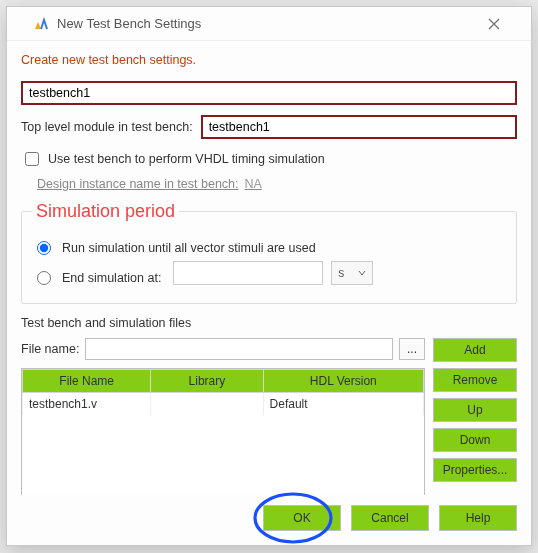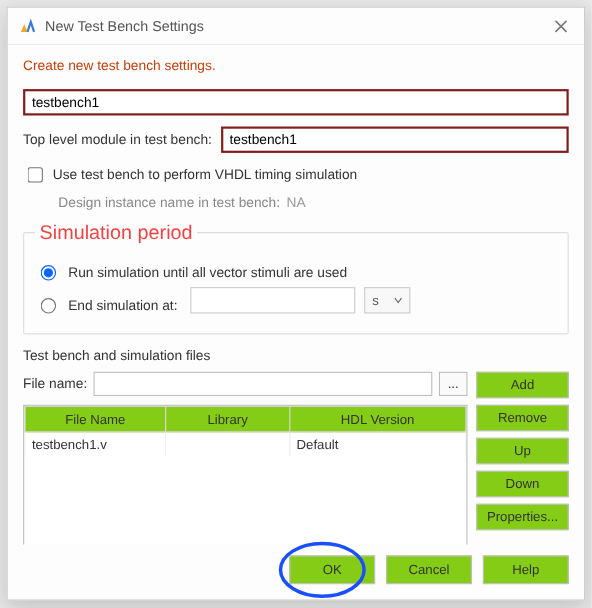--- a/index.html
+++ b/index.html
@@ -4,36 +4,36 @@
 <style>
   * { box-sizing: border-box; font-family: -apple-system, BlinkMacSystemFont, "Segoe UI", Arial, sans-serif; }
   body { margin: 0; background: #e8e8e8; width: 538px; height: 553px; position: relative; overflow: hidden; }
   .dialog {
     position: absolute; left: 6px; top: 6px; width: 526px; height: 540px;
     background: #fdfdfd; border: 1px solid #c8c8c8;
     box-shadow: 0 6px 20px rgba(0,0,0,0.18);
     display: flex; flex-direction: column;
   }
   .titlebar {
-    height: 34px; display: flex; align-items: center; padding: 0 10px;
+    height: 34px; display: flex; align-items: center; padding: 0 26px;
     border-bottom: 1px solid #eee;
   }
   .titlebar .icon { width: 16px; height: 16px; margin-right: 8px; }
   .titlebar .title { font-size: 13px; color: #555; flex: 1; }
   .titlebar .close { width: 22px; height: 22px; display:flex; align-items:center; justify-content:center; color:#777; cursor:pointer; }
   .content { padding: 12px 14px 10px 14px; font-size: 12.5px; color: #333; flex:1; overflow:hidden; }
   .desc { margin-bottom: 14px; color:#c2410c; }
   .row { display:flex; align-items:center; margin-bottom: 10px; gap:8px; }
   .row label { white-space: nowrap; }
   input[type="text"].fld {
     flex:1; height: 24px; border:2px solid #7f1d1d; padding: 2px 6px; font-size:12.5px; background:#fff;
   }
   .chk-row { display:flex; align-items:center; gap:6px; margin: 4px 0 8px 0; }
   input[type="checkbox"] { width:14px; height:14px; }
-  .indent { margin-left: 32px; color:#888; display:flex; align-items:center; gap:6px; margin-bottom: 10px; }
+  .indent { margin-left: 16px; color:#888; display:flex; align-items:center; gap:6px; margin-bottom: 10px; text-decoration: underline; }
   .indent .val { color:#999; }
   fieldset.sim {
     border:1px solid #ddd; border-radius:2px; padding: 10px 10px 12px 10px; margin: 0 0 12px 0;
   }
   fieldset.sim legend { font-size:18px; color:#ef4444; padding:0 4px; }
   .radio-row { display:flex; align-items:flex-end; gap:8px; margin: 6px 0; }
   input[type="radio"] { width:14px; height:14px; accent-color:#0a66ff; }
   .end-input { width:150px; height:24px; border:1px solid #ccc; background:#fff; margin-left:4px; }
   .unit {
     width:42px; height:24px; border:1px solid #ccc; background:#f8f8f8; display:flex; align-items:center; justify-content:space-between; padding:0 6px; font-size:12px; color:#555;

